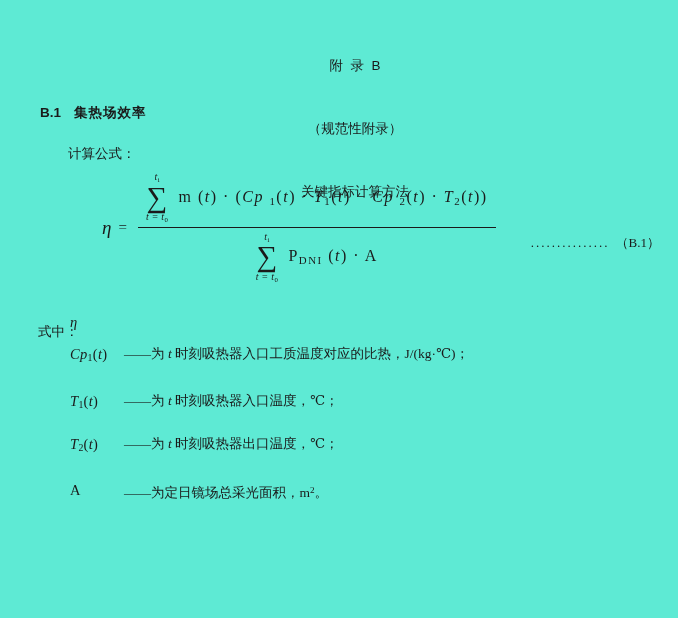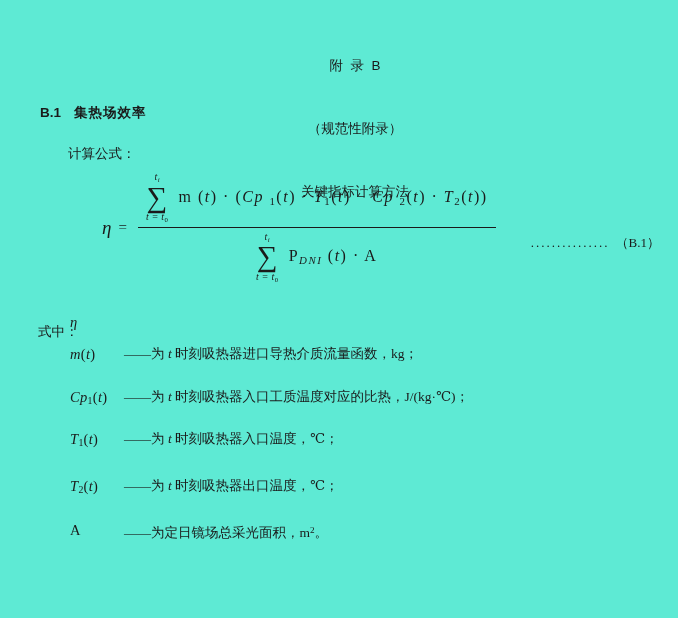--- a/index.html
+++ b/index.html
@@ -41,21 +41,21 @@
   .sum{display:inline-flex;flex-direction:column;align-items:center;}
   .limit{font-size:10px;line-height:1.15;white-space:pre;letter-spacing:0.5px;}
   .sigma{font-size:29px;line-height:0.95;}
   .expr{font-size:16px;letter-spacing:1.5px;white-space:pre;margin-left:10px;}
   .eqnum{position:absolute;right:8px;bottom:17px;font-size:13px;white-space:pre;}
   .eqnum .dots{letter-spacing:2px;margin-right:6px;}
 
   
   .it{font-style:italic;}
   .sub{font-size:0.68em;vertical-align:-0.25em;}
-  .subit{font-size:0.68em;vertical-align:-0.25em;font-style:italic;}
+  .subit{font-size:0.68em;vertical-align:-0.25em;}
   .sup{font-size:0.68em;vertical-align:0.45em;}
 
   
   .defs{position:absolute;top:313px;left:70px;width:590px;}
   .def-row{display:flex;align-items:flex-start;line-height:18px;}
   .def-sym{flex:none;width:54px;font-size:14.5px;letter-spacing:0.3px;white-space:pre;}
   .def-desc{font-size:13.5px;white-space:pre;}
   .def-row:nth-child(1){margin-bottom:14px;}
   .def-row:nth-child(2){margin-bottom:25px;}
   .def-row:nth-child(3){margin-bottom:20px;}
@@ -110,24 +110,20 @@
     </div>
   </div>
 
   <div class="where-label">式中：</div>
 
   <div class="defs">
     <div class="def-row">
       <span class="def-sym"><span class="it">η</span></span>
     </div>
     <div class="def-row">
-      <span class="def-sym"><span class="it">m</span><span>(</span><span class="it">t</span><span>)</span></span>
-      <span class="def-desc"><span>——为 </span><span class="it">t</span><span> 时刻吸热器进口导热介质流量函数，kg；</span></span>
-    </div>
-    <div class="def-row">
       <span class="def-sym"><span class="it">Cp</span><span class="sub">1</span><span>(</span><span class="it">t</span><span>)</span></span>
       <span class="def-desc"><span>——为 </span><span class="it">t</span><span> 时刻吸热器入口工质温度对应的比热，J/(kg·℃)；</span></span>
     </div>
     <div class="def-row">
       <span class="def-sym"><span class="it">T</span><span class="sub">1</span><span>(</span><span class="it">t</span><span>)</span></span>
       <span class="def-desc"><span>——为 </span><span class="it">t</span><span> 时刻吸热器入口温度，℃；</span></span>
     </div>
     <div class="def-row">
       <span class="def-sym"><span class="it">T</span><span class="sub">2</span><span>(</span><span class="it">t</span><span>)</span></span>
       <span class="def-desc"><span>——为 </span><span class="it">t</span><span> 时刻吸热器出口温度，℃；</span></span>

